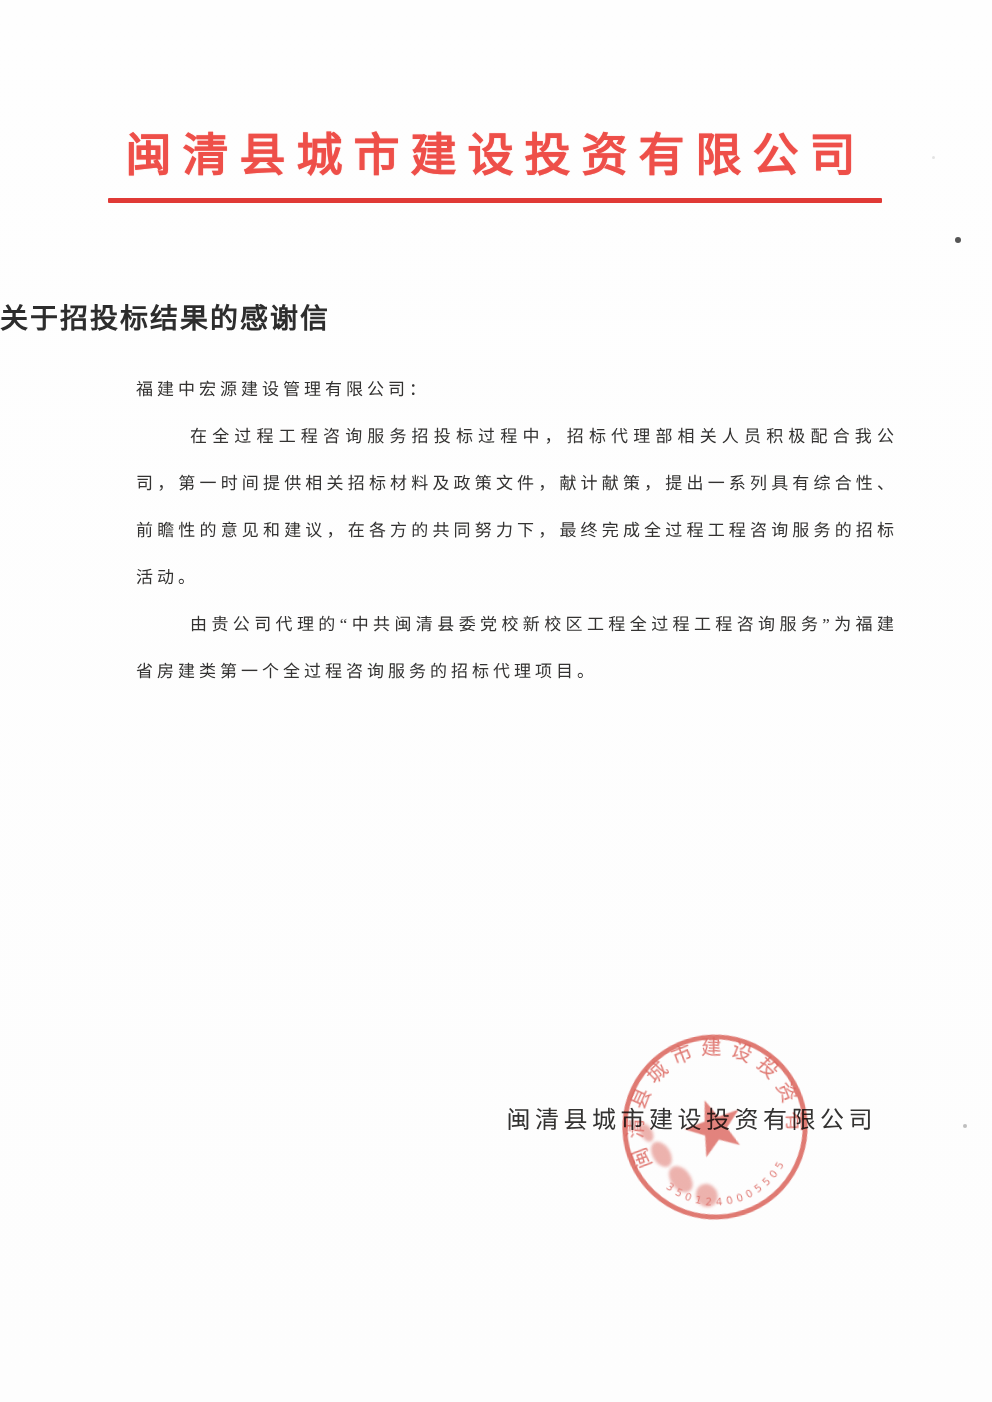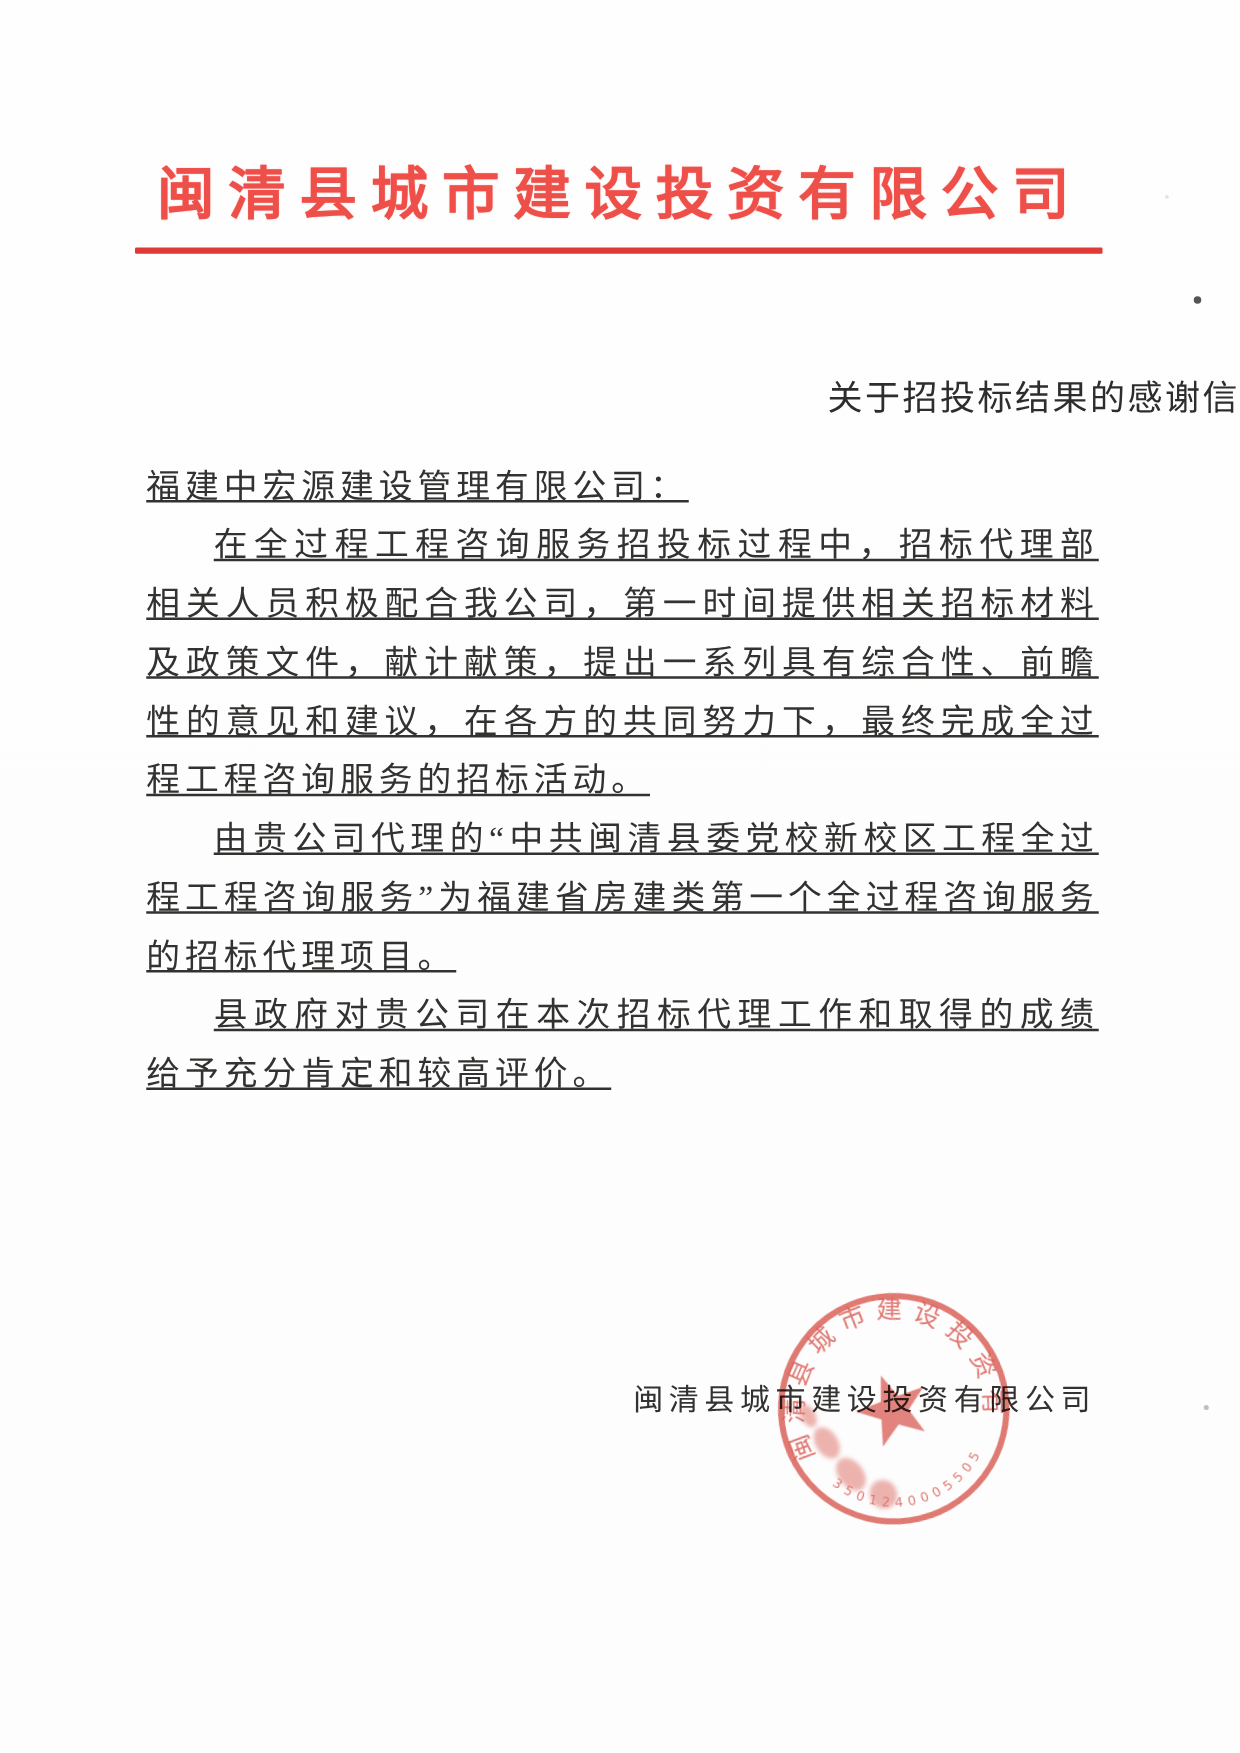--- a/index.html
+++ b/index.html
@@ -28,37 +28,36 @@
   }
   .letterhead-rule{
     position:absolute;left:108px;top:198px;
     width:774px;height:5px;
     background:#e03a36;
     border-radius:1px;
   }
   
   .doc-title{
     position:absolute;left:0;top:296px;width:992px;
-    text-align:right;
+    text-align:left;
     font-family:"DejaVu Sans","Liberation Sans",sans-serif;
-    font-weight:400;
+    font-weight:700;
     font-size:28px;
     letter-spacing:2px;
     color:#2d2d2d;
     white-space:nowrap;
   }
   
   .body-block{
-    position:absolute;left:117px;top:366px;width:762px;
-    font-size:27px;
+    position:absolute;left:136px;top:366px;width:762px;
+    font-size:17px;
     line-height:47px;
     letter-spacing:4px;
     color:#333231;
     text-align:justify;
-    text-decoration:underline;
   }
   .body-block p{margin:0;padding:0;}
   .salutation{text-indent:0;}
   .para{text-indent:54px;}
   
   .sig-company{
     position:absolute;top:1100px;right:115px;
     font-size:24px;
     letter-spacing:4.5px;
     color:#333231;
@@ -93,21 +92,20 @@
 
   <div class="letterhead">闽清县城市建设投资有限公司</div>
   <div class="letterhead-rule"></div>
 
   <div class="doc-title">关于招投标结果的感谢信</div>
 
   <div class="body-block">
     <p class="salutation">福建中宏源建设管理有限公司：</p>
     <p class="para">在全过程工程咨询服务招投标过程中，招标代理部相关人员积极配合我公司，第一时间提供相关招标材料及政策文件，献计献策，提出一系列具有综合性、前瞻性的意见和建议，在各方的共同努力下，最终完成全过程工程咨询服务的招标活动。</p>
     <p class="para">由贵公司代理的“中共闽清县委党校新校区工程全过程工程咨询服务”为福建省房建类第一个全过程咨询服务的招标代理项目。</p>
-    <p class="para">县政府对贵公司在本次招标代理工作和取得的成绩给予充分肯定和较高评价。</p>
   </div>
 
   <div class="sig-company">闽清县城市建设投资有限公司</div>
 
   <svg class="seal" viewBox="0 0 200 200" xmlns="http://www.w3.org/2000/svg">
     <defs>
       <path id="ringTextPath" d="M 32.9 131.3 A 74 74 0 1 1 167.1 131.3" fill="none"></path>
       <path id="codePath" d="M 38.7 151.4 A 80 80 0 0 0 175.2 127.4" fill="none"></path>
       <filter id="smudgeBlur" x="-50%" y="-50%" width="200%" height="200%">
         <feGaussianBlur stdDeviation="1.6"></feGaussianBlur>

